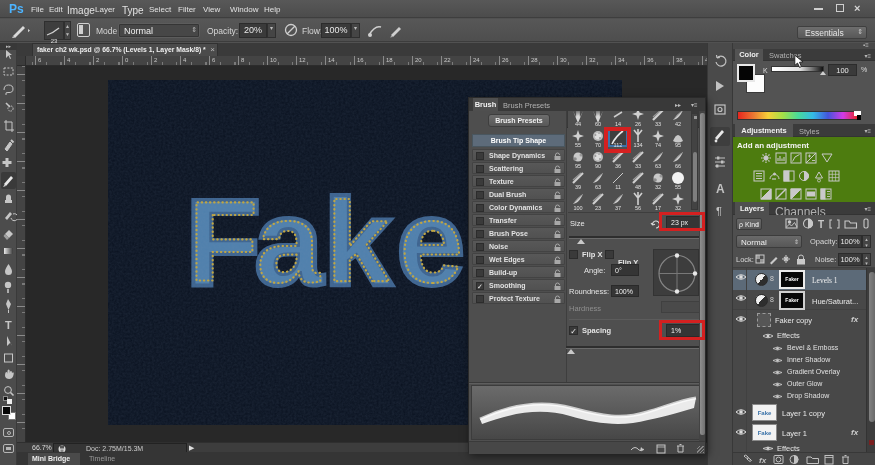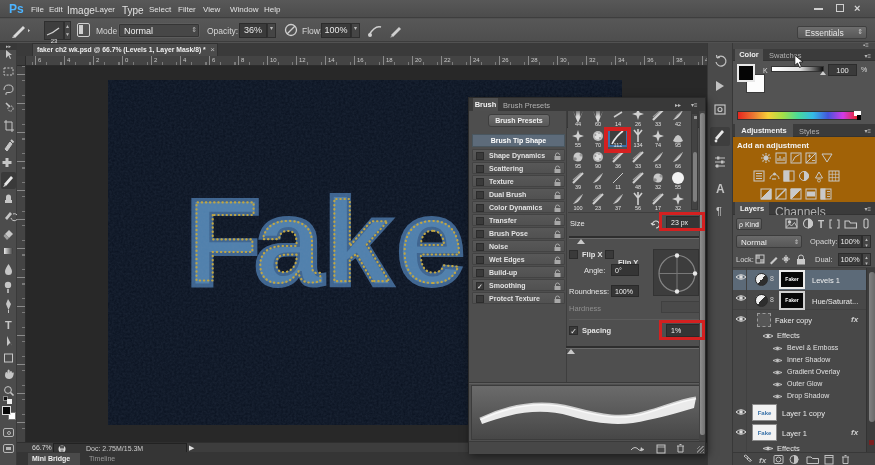--- a/index.html
+++ b/index.html
@@ -49,21 +49,21 @@
 
     <div class="abs" style="left:77px;top:4px;width:13px;height:14px;border:1.5px solid #cfcfcf;border-radius:2px;">
       <div style="position:absolute;left:1px;top:1px;width:4px;height:9px;background:#cfcfcf;"></div>
     </div>
     <span class="abs txt" style="left:96px;top:7px;font-size:8.5px;">Mode:</span>
     <div class="abs" style="left:118px;top:4px;width:82px;height:15px;background:#474747;border:1px solid #5c5c5c;border-radius:2px;box-shadow:inset 0 0 0 1px #353535;">
       <span style="position:absolute;left:5px;top:2px;color:#efefef;font-size:9px;">Normal</span>
       <span style="position:absolute;right:2px;top:2px;color:#bbb;font-size:7px;">⇕</span>
     </div>
     <span class="abs txt" style="left:207px;top:7px;font-size:8.5px;">Opacity:</span>
-    <div class="abs darkfield" style="left:239px;top:4px;width:28px;height:15px;font-size:9px;text-align:center;line-height:13px;">36%</div>
+    <div class="abs darkfield" style="left:239px;top:4px;width:28px;height:15px;font-size:9px;text-align:center;line-height:13px;">20%</div>
     <div class="abs" style="left:267px;top:4px;width:9px;height:15px;background:#454545;border:1px solid #2f2f2f;color:#bbb;font-size:6px;text-align:center;">▾</div>
 
     <svg class="abs" style="left:283px;top:4px;" width="16" height="15" viewBox="0 0 16 15">
         <circle cx="8" cy="7" r="5.5" fill="none" stroke="#cfcfcf" stroke-width="1.3"></circle>
         <path d="M4 11 L12 3" stroke="#cfcfcf" stroke-width="1.3"></path>
       </svg>
     <span class="abs txt" style="left:302px;top:7px;font-size:8.5px;">Flow:</span>
     <div class="abs darkfield" style="left:321px;top:4px;width:30px;height:15px;font-size:9px;text-align:center;line-height:13px;">100%</div>
     <div class="abs" style="left:351px;top:4px;width:9px;height:15px;background:#454545;border:1px solid #2f2f2f;color:#bbb;font-size:6px;text-align:center;">▾</div>
 
@@ -321,21 +321,21 @@
       <div class="abs" style="left:4px;top:50px;width:122px;height:9px;background:linear-gradient(to right,#e6261f,#eb7532,#f7d038,#a3e048,#49da9a,#34bbe6,#4355db,#d23be7,#e6261f);border:1px solid #333;"></div>
       <div class="abs" style="left:121px;top:50px;width:7px;height:5px;background:#fff;"></div>
       <div class="abs" style="left:124px;top:54px;width:4px;height:5px;background:#000;"></div>
     </div>
 
     <div class="abs" style="left:733px;top:124px;width:142px;height:13px;background:#3b3b3b;border-bottom:1px solid #333;">
       <div class="abs" style="left:2px;top:0;width:58px;height:13px;background:#535353;color:#f0f0f0;font-size:7.5px;font-weight:bold;text-align:center;line-height:13px;">Adjustments</div>
       <span class="abs" style="left:66px;top:3px;color:#b0b0b0;font-size:7.5px;">Styles</span>
       <span class="abs" style="right:4px;top:3px;color:#bbb;font-size:6px;">▾≡</span>
     </div>
-    <div class="abs" style="left:733px;top:137px;width:142px;height:65px;background:#a16207;">
+    <div class="abs" style="left:733px;top:137px;width:142px;height:65px;background:#4d7c0f;">
       <span class="abs" style="left:4px;top:4px;color:#f2f2f2;font-size:8px;font-weight:bold;">Add an adjustment</span>
       <svg class="abs" style="left:0;top:14px;" width="142" height="50" viewBox="0 0 142 50">
         <g stroke="#c9c9c9" fill="none" stroke-width="1">
 
           <g transform="translate(28,2)">
               <circle cx="5" cy="5" r="2.2" fill="#c9c9c9"></circle>
               <g stroke-width="1.2">
                 <path d="M5 0 v1.6 M5 8.4 v1.6 M0 5 h1.6 M8.4 5 h1.6 M1.5 1.5 l1.2 1.2 M7.3 7.3 l1.2 1.2 M8.5 1.5 l-1.2 1.2 M2.7 7.3 l-1.2 1.2"></path>
               </g>
             </g>
@@ -449,21 +449,21 @@
       <svg class="abs" style="left:22px;top:3px;" width="56" height="13" viewBox="0 0 56 13">
         <g stroke="#c9c9c9" fill="none" stroke-width="1">
           <rect x="1" y="2" width="8" height="8"></rect>
             <path d="M1 2 h4 v4 h-4 z M5 6 h4 v4 h-4 z" fill="#c9c9c9" stroke="none" opacity="0.6"></path>
           <path d="M15 10 L21 4 L22.5 5.5 L16.5 11.5 Z" fill="#c9c9c9" stroke="none"></path>
           <path d="M33 2 v8 M29 6 h8 M31 4 l4 4 M35 4 l-4 4" stroke-width="1.1" transform="translate(-2,0)"></path>
           <rect x="42" y="6" width="8" height="5.5" fill="#c9c9c9" stroke="none"></rect>
             <path d="M43.5 6 v-1.5 a2.5 2.5 0 0 1 5 0 v1.5"></path>
         </g>
       </svg>
-      <span class="abs" style="left:82px;top:5px;color:#d8d8d8;font-size:7.5px;">Dual:</span>
+      <span class="abs" style="left:82px;top:5px;color:#d8d8d8;font-size:7.5px;">Noise:</span>
       <div class="abs darkfield" style="left:105px;top:3px;width:24px;height:13px;font-size:7.5px;text-align:center;line-height:12px;">100%</div>
       <div class="abs" style="left:129px;top:3px;width:9px;height:13px;background:#454545;border:1px solid #2c2c2c;color:#bbb;font-size:5px;text-align:center;line-height:6px;">▴<br>▾</div>
     </div>
 
     <div class="abs" style="left:733px;top:268px;width:142px;height:184px;background:#484848;overflow:hidden;" id="layerlist">
 
       <div class="abs" style="left:0;top:2px;width:133px;height:20px;background:#5c6a78;"></div>
       <div class="abs" style="left:0;top:22px;width:133px;height:20px;border-bottom:1px solid #414141;"></div>
 
       <div class="abs" style="left:13px;top:0;width:1px;height:184px;background:#414141;"></div>
@@ -479,21 +479,21 @@
           <use href="#eye" y="21"></use>
           <use href="#eye" y="42"></use>
           <use href="#eye" y="135"></use>
           <use href="#eye" y="155"></use>
         </g>
       </svg>
 
       <div class="abs" style="left:755px;top:273px;width:13px;height:13px;border-radius:50%;background:linear-gradient(135deg,#f0f0f0 50%,#2e2e2e 50%);border:1px solid #2a2a2a;"></div>
       <span class="abs" style="left:770px;top:275px;color:#ccc;font-size:7px;">8</span>
       <div class="abs" style="left:779px;top:270px;width:26px;height:19px;background:#070707;border:2px solid #ececec;color:#fff;font-size:5px;font-weight:bold;text-align:center;line-height:15px;">Faker</div>
-      <span class="abs" style="left:812px;top:276px;color:#f0f0f0;font-size:7.5px;">Levels 1</span>
+      <span class="abs" style="left:812px;top:276px;color:#f0f0f0;font-size:7.5px;font-family:Liberation Serif, serif;">Levels 1</span>
 
       <div class="abs" style="left:755px;top:294px;width:13px;height:13px;border-radius:50%;background:linear-gradient(135deg,#f0f0f0 50%,#2e2e2e 50%);border:1px solid #2a2a2a;"></div>
       <span class="abs" style="left:770px;top:296px;color:#ccc;font-size:7px;">8</span>
       <div class="abs" style="left:779px;top:291px;width:26px;height:19px;background:#070707;border:2px solid #cfcfcf;color:#fff;font-size:5px;font-weight:bold;text-align:center;line-height:15px;">Faker</div>
       <span class="abs" style="left:812px;top:297px;color:#e8e8e8;font-size:7.5px;">Hue/Saturat...</span>
 
       <div class="abs" style="left:757px;top:313px;width:14px;height:14px;border:1px dashed #9a9a9a;background:#565656;"></div>
       <span class="abs" style="left:775px;top:316px;color:#e8e8e8;font-size:7.5px;">Faker copy</span>
       <span class="abs" style="left:851px;top:315px;color:#cfcfcf;font-size:8px;font-style:italic;font-weight:bold;">fx</span>
 

